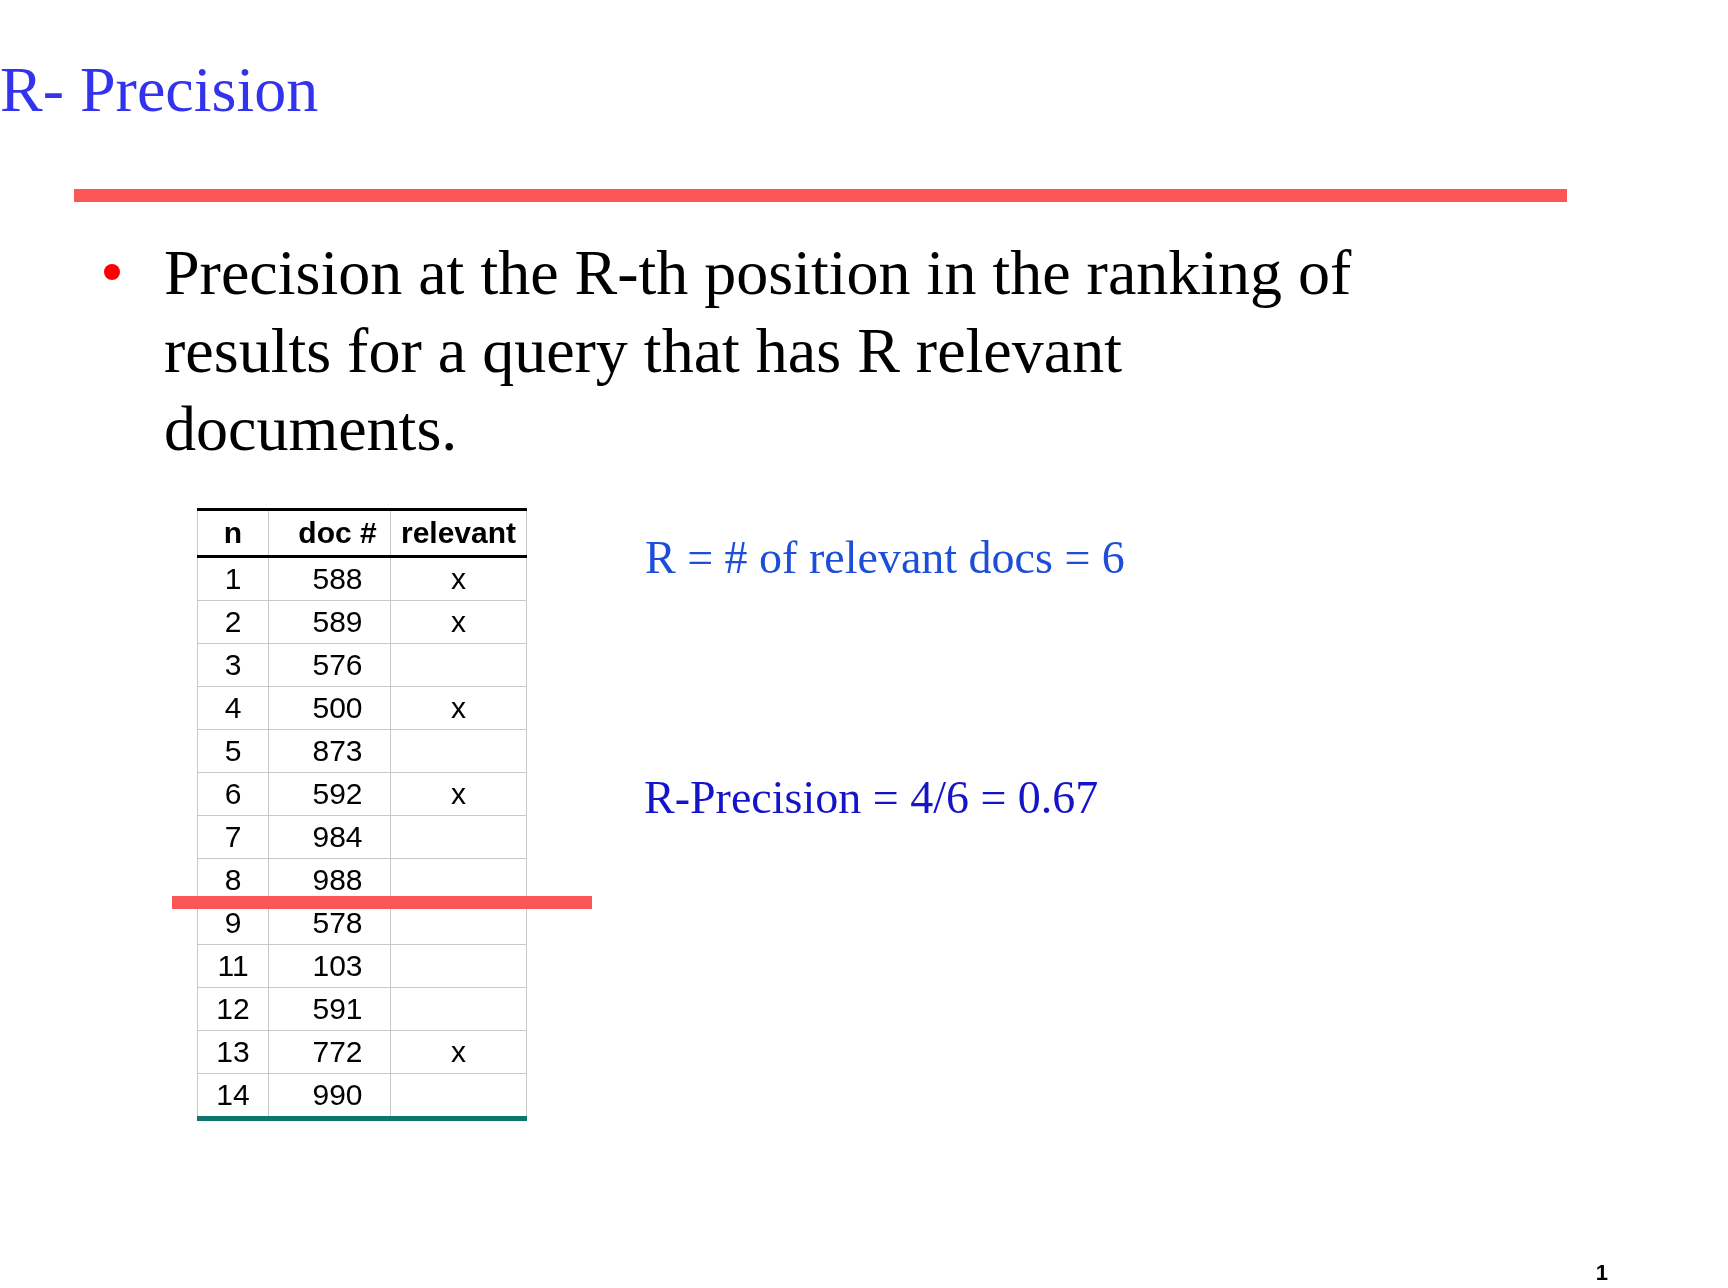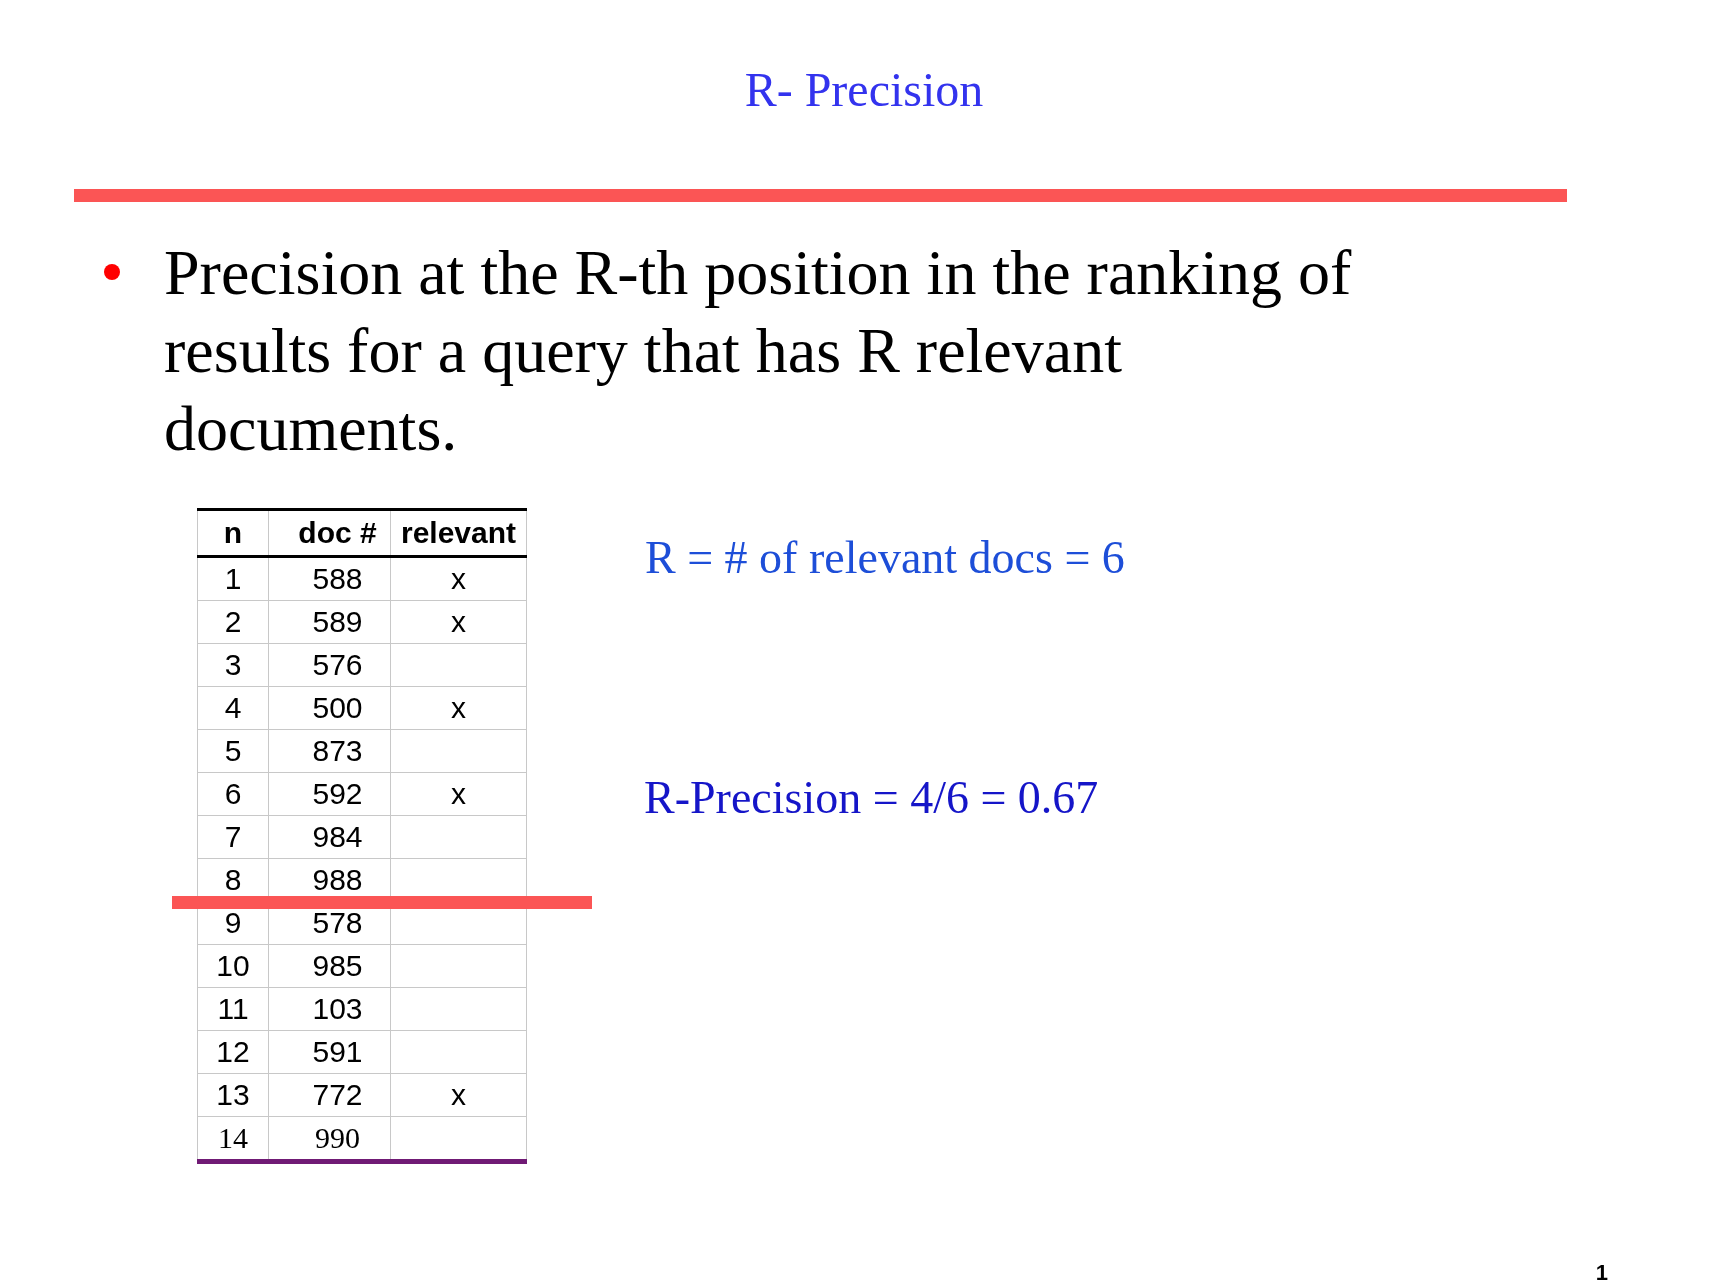--- a/index.html
+++ b/index.html
@@ -15,23 +15,22 @@
     font-family: "Liberation Serif", "DejaVu Serif", serif;
     color: #000000;
   }
 
   
   #slide-title {
     position: absolute;
     left: 0;
     top: 48px;
     width: 1728px;
-    text-align: center;
-    font-family: "Liberation Serif", "DejaVu Serif", serif;
-    font-size: 48px;
+    font-family: "Liberation Serif", "DejaVu Serif", serif;
+    font-size: 64px;
     line-height: 84px;
     color: #3333ee;
     white-space: pre;
   }
 
   
   #title-rule {
     position: absolute;
     left: 74px;
     top: 189px;
@@ -87,22 +86,21 @@
     font-weight: normal;
     background: #ffffff;
   }
   table.results thead th {
     font-weight: bold;
     border-top: 3px solid #000000;
     border-bottom: 3px solid #000000;
     height: 44px;
   }
   table.results tbody tr:last-child td {
-    border-bottom: 5px solid #701a75;
-    font-family: Liberation Serif, serif;
+    border-bottom: 5px solid #0f766e;
   }
   table.results .col-n     { width: 70px; }
   table.results .col-doc   { width: 105px; padding-left: 16px; }
   table.results .col-rel   { width: 135px; margin-top: 41px; }
 
   
   #mid-rule {
     position: absolute;
     left: 172px;
     top: 896px;
@@ -203,25 +201,20 @@
           <td class="col-n">8</td>
           <td class="col-doc">988</td>
           <td class="col-rel"></td>
         </tr>
         <tr>
           <td class="col-n">9</td>
           <td class="col-doc">578</td>
           <td class="col-rel"></td>
         </tr>
         <tr>
-          <td class="col-n">10</td>
-          <td class="col-doc">985</td>
-          <td class="col-rel"></td>
-        </tr>
-        <tr>
           <td class="col-n">11</td>
           <td class="col-doc">103</td>
           <td class="col-rel"></td>
         </tr>
         <tr>
           <td class="col-n">12</td>
           <td class="col-doc">591</td>
           <td class="col-rel"></td>
         </tr>
         <tr>

